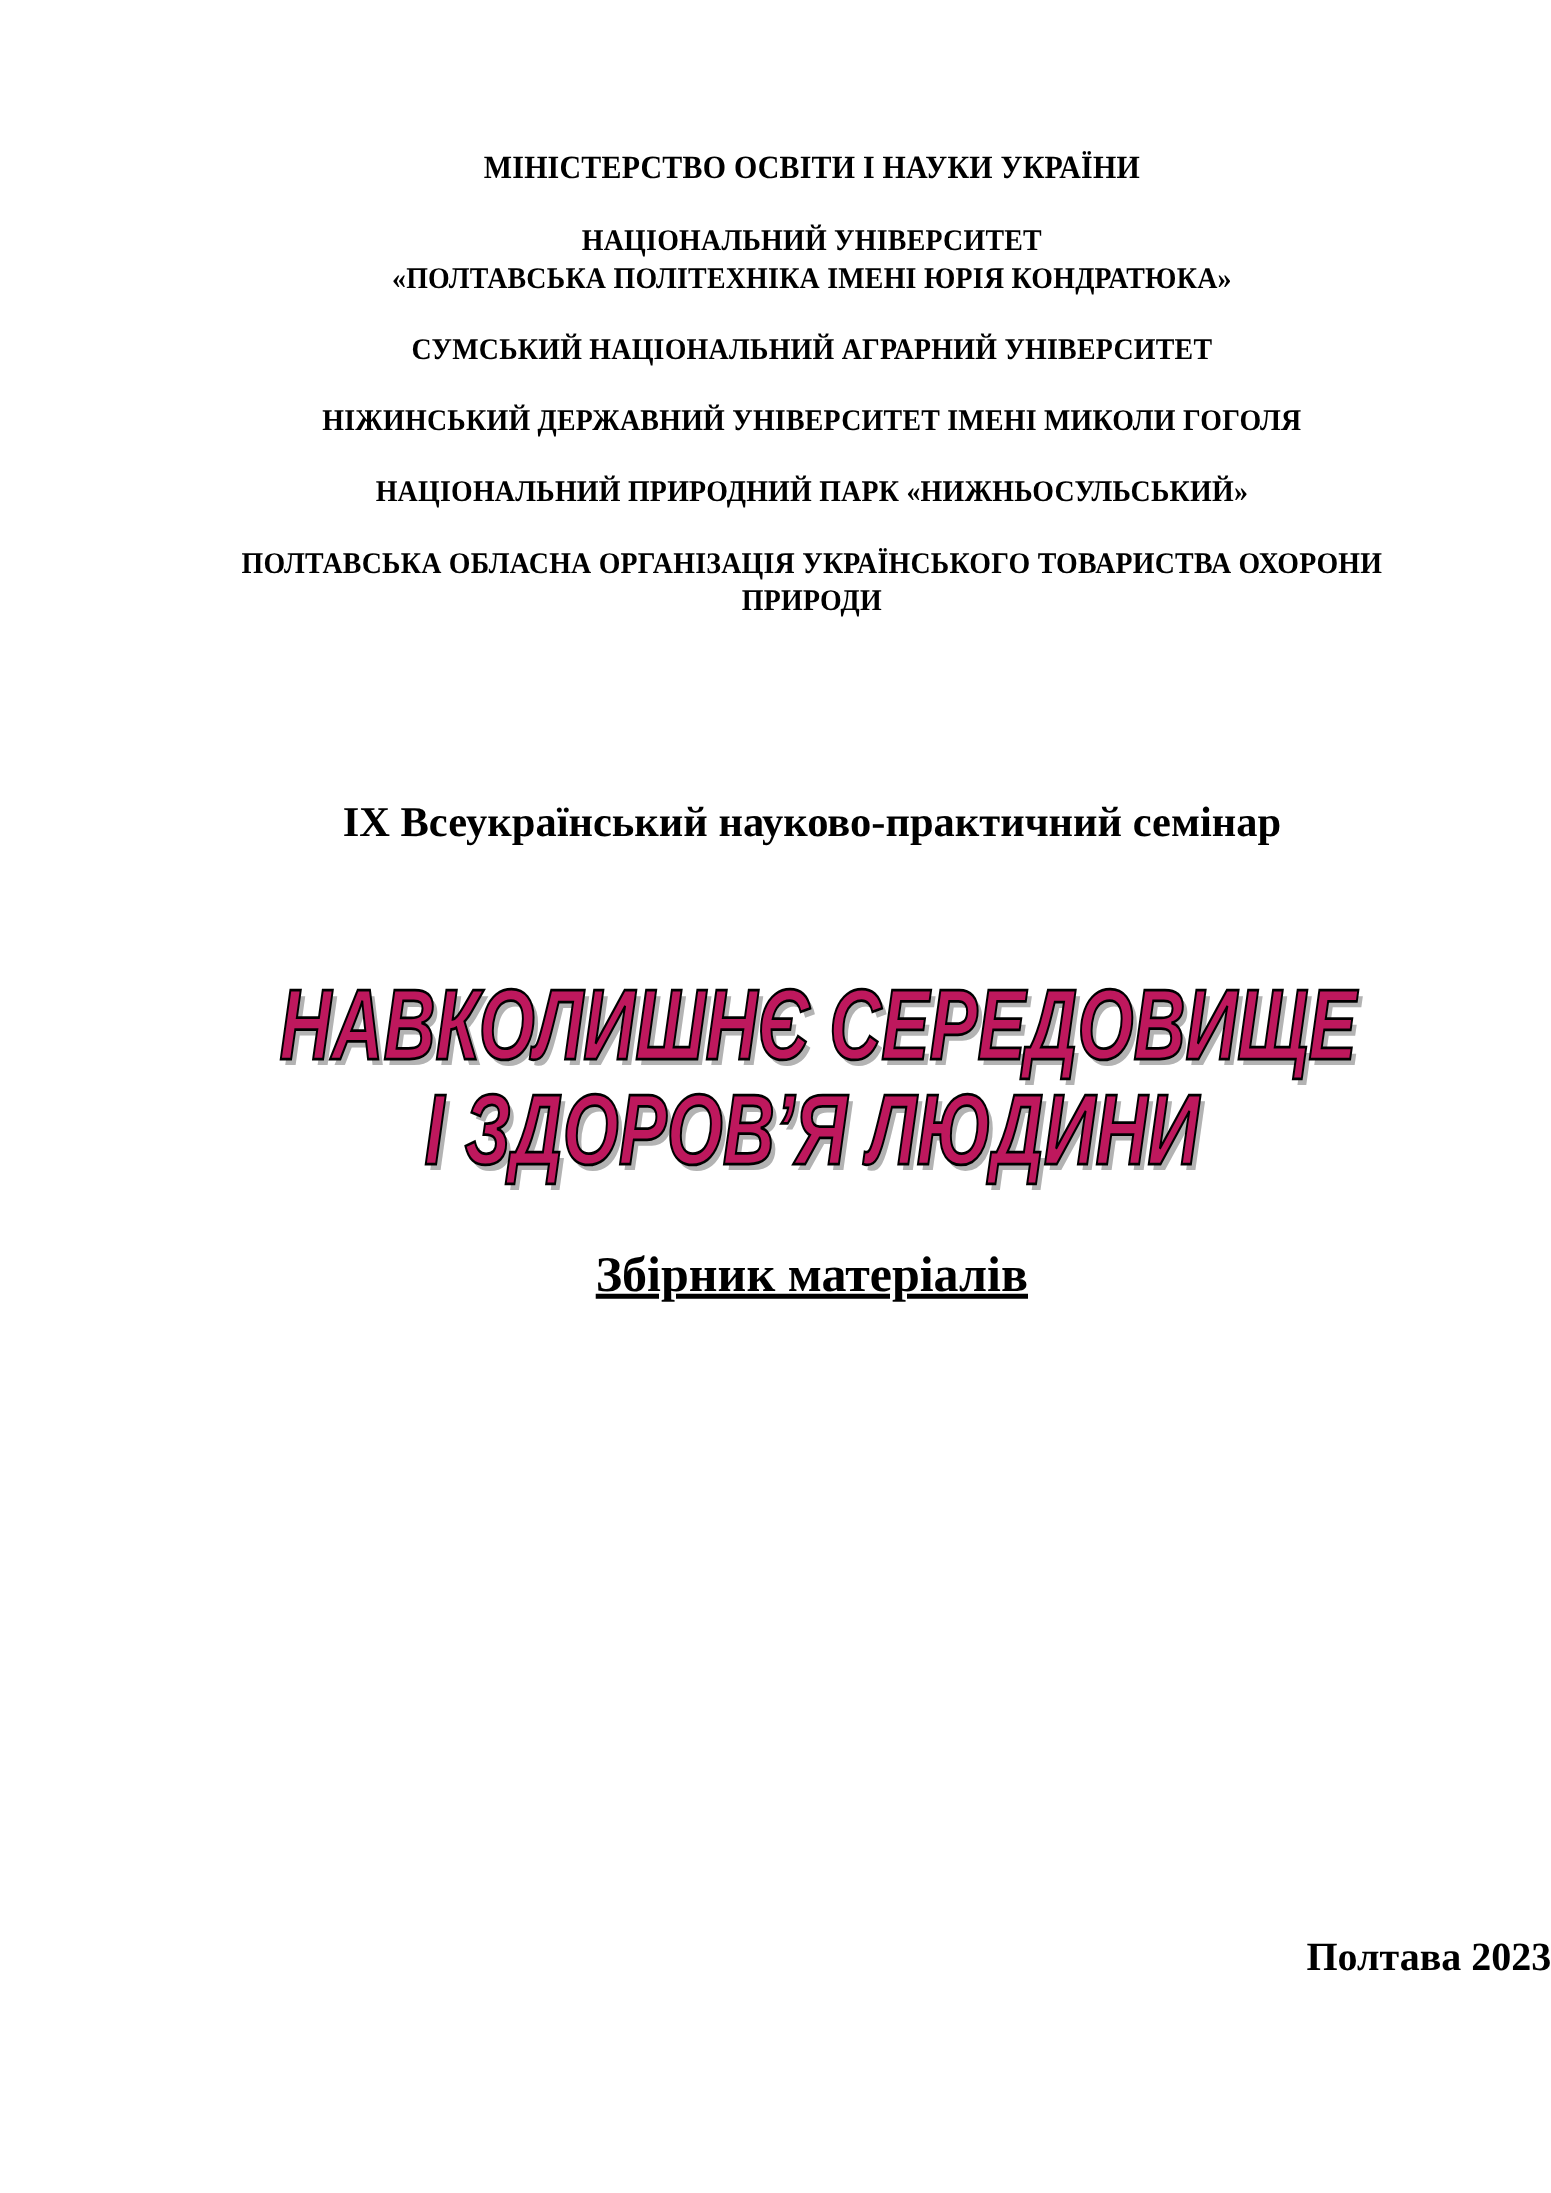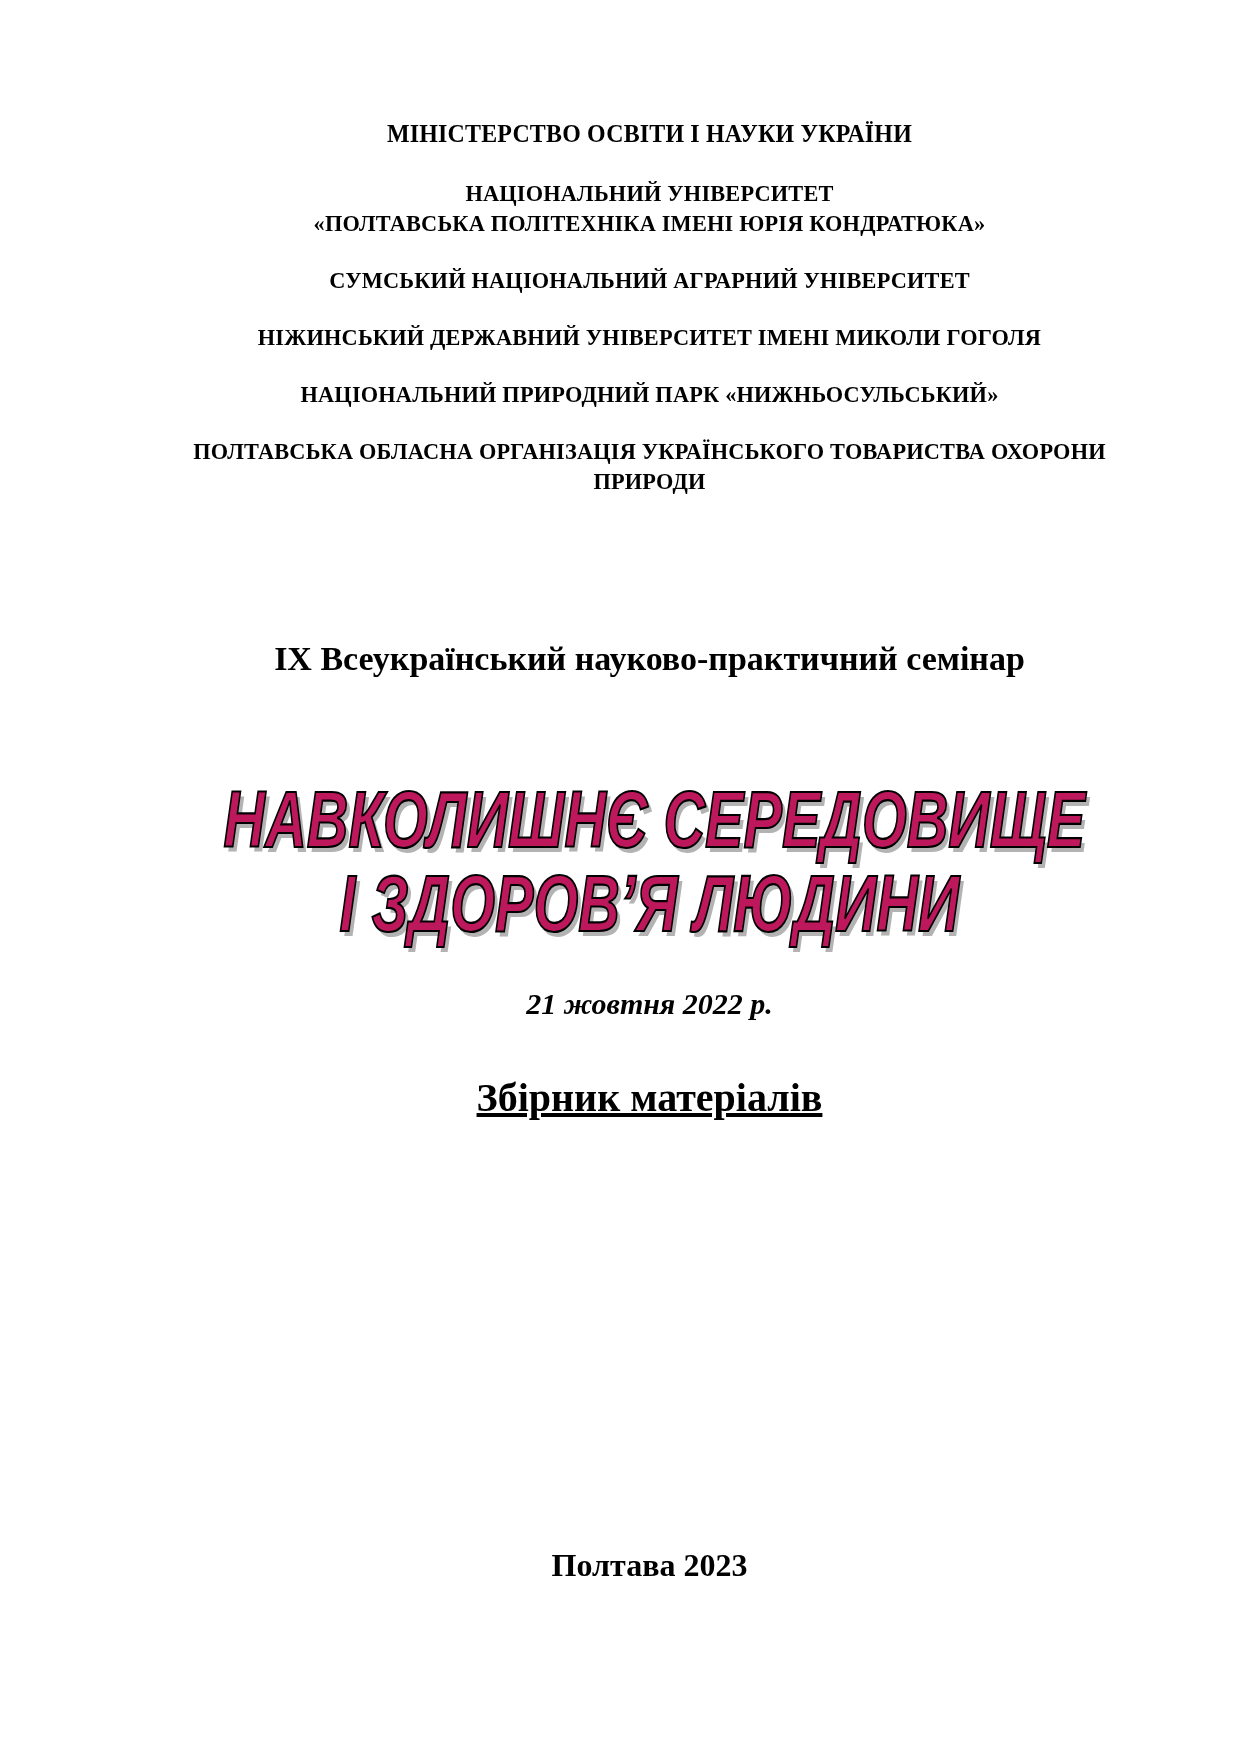--- a/index.html
+++ b/index.html
@@ -86,20 +86,21 @@
     line-height: 44px;
     font-weight: bold;
     margin: 52px 0 0 0;
     text-decoration: underline;
   }
   .footer-city {
     font-size: 32px;
     line-height: 42px;
     font-weight: bold;
     margin: auto 0 0 0;
+    text-align: right;
   }
 </style>
 </head>
 <body>
 
 <div class="page">
 
   <p class="org-heading">МІНІСТЕРСТВО ОСВІТИ І НАУКИ УКРАЇНИ</p>
 
   <p class="org">
@@ -123,19 +124,18 @@
     <span class="org-line org-wrap-narrow">ПОЛТАВСЬКА ОБЛАСНА ОРГАНІЗАЦІЯ УКРАЇНСЬКОГО ТОВАРИСТВА ОХОРОНИ ПРИРОДИ</span>
   </p>
 
   <p class="seminar">ІХ Всеукраїнський науково-практичний семінар</p>
 
   <h1 class="main-title">
     <span class="title-line">НАВКОЛИШНЄ СЕРЕДОВИЩЕ</span>
     <span class="title-line">І ЗДОРОВ’Я ЛЮДИНИ</span>
   </h1>
 
-  <p class="event-date">21 жовтня 2022 р.</p>
 
   <p class="collection">Збірник матеріалів</p>
 
   <p class="footer-city">Полтава 2023</p>
 
 </div>
 
 </body></html>

